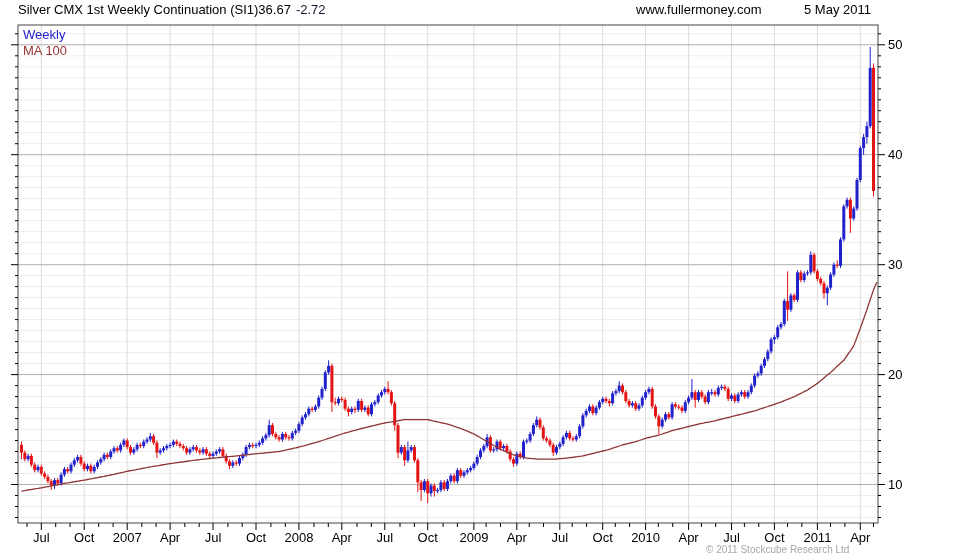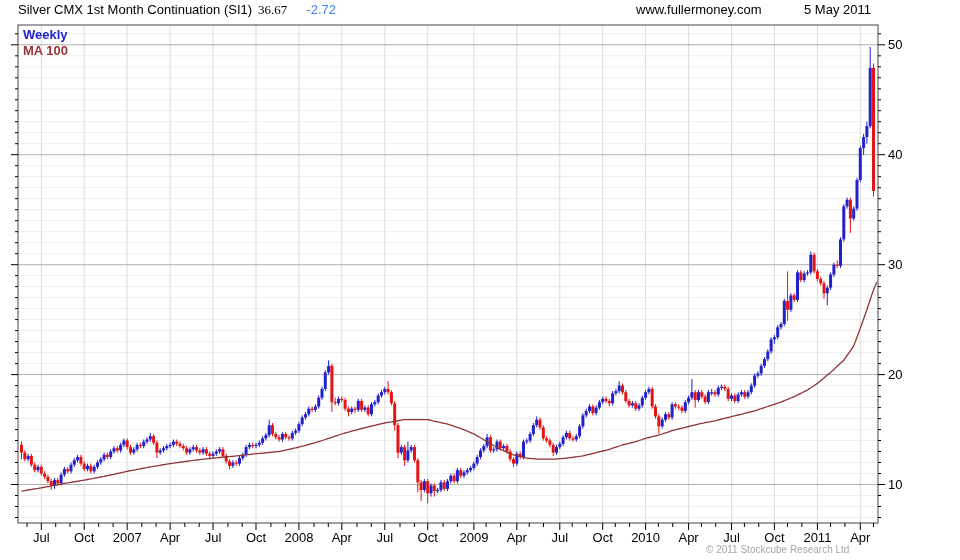--- a/index.html
+++ b/index.html
@@ -1,34 +1,34 @@
 <!DOCTYPE html>
 <html><head>
 <meta charset="utf-8">
 <style>
   html,body{margin:0;padding:0;background:#fff;}
   #app{position:relative;width:960px;height:560px;background:#fff;overflow:hidden;
        font-family:"Liberation Sans","DejaVu Sans",sans-serif;-webkit-font-smoothing:none;}
   #titlebar{position:absolute;left:18px;top:2px;width:930px;height:18px;font-size:13px;color:#000;white-space:nowrap;}
-  .t-price{margin-left:6px;font-family:Liberation Serif, serif;}
-  .t-change{margin-left:19px;color:#3b82f6;}
+  .t-price{}
+  .t-change{margin-left:5px;color:#0f172a;}
   #site{position:absolute;top:2px;left:636px;font-size:13px;color:#000;}
   #hdate{position:absolute;top:2px;left:804px;font-size:13px;color:#000;text-align:right;}
-  #legend{position:absolute;left:23px;top:27px;font-size:13px;line-height:16px;font-weight:bold;}
+  #legend{position:absolute;left:23px;top:27px;font-size:13px;line-height:16px;}
   #legend .lg-weekly{color:#2222cc;}
   #legend .lg-ma{color:#993333;}
   #chartsvg{position:absolute;left:0;top:0;}
   #copyright{position:absolute;top:544px;left:706px;width:180px;text-align:left;font-size:10px;color:#a6a6a6;}
   svg text{font-family:"Liberation Sans","DejaVu Sans",sans-serif;}
 </style>
 </head>
 <body>
 
 <div id="app">
-  <div id="titlebar"><span>Silver CMX 1st Month Continuation (SI1)</span><span class="t-price">36.67</span><span class="t-change">-2.72</span></div>
+  <div id="titlebar"><span>Silver CMX 1st Weekly Continuation (SI1)</span><span class="t-price">36.67</span><span class="t-change">-2.72</span></div>
   <div id="site">www.fullermoney.com</div>
   <div id="hdate">5 May 2011</div>
 
   <svg id="chartsvg" width="960" height="560">
       <line x1="18" y1="517.5" x2="878" y2="517.5" stroke="#ededed" stroke-width="1"></line>
       <line x1="18" y1="506.5" x2="878" y2="506.5" stroke="#ededed" stroke-width="1"></line>
       <line x1="18" y1="495.5" x2="878" y2="495.5" stroke="#ededed" stroke-width="1"></line>
       <line x1="18" y1="473.5" x2="878" y2="473.5" stroke="#ededed" stroke-width="1"></line>
       <line x1="18" y1="462.5" x2="878" y2="462.5" stroke="#ededed" stroke-width="1"></line>
       <line x1="18" y1="451.5" x2="878" y2="451.5" stroke="#ededed" stroke-width="1"></line>

